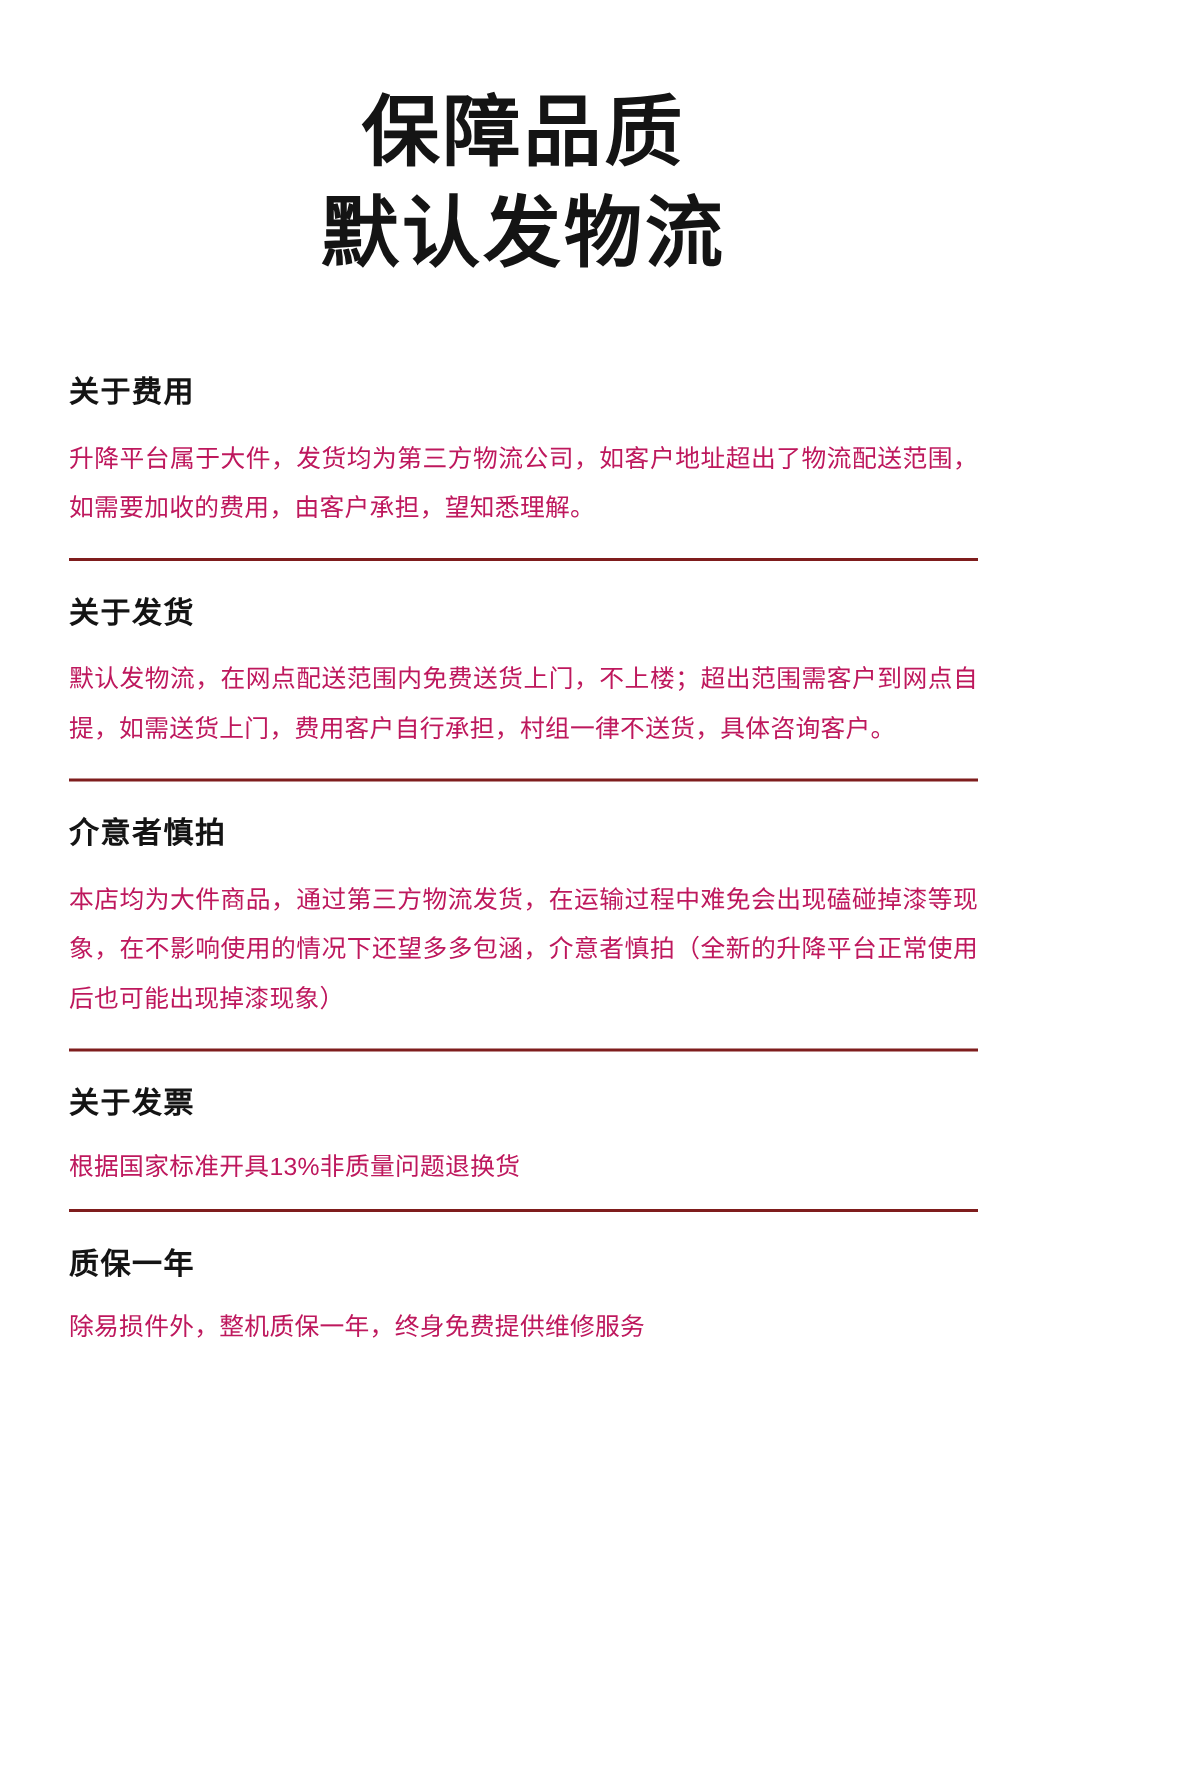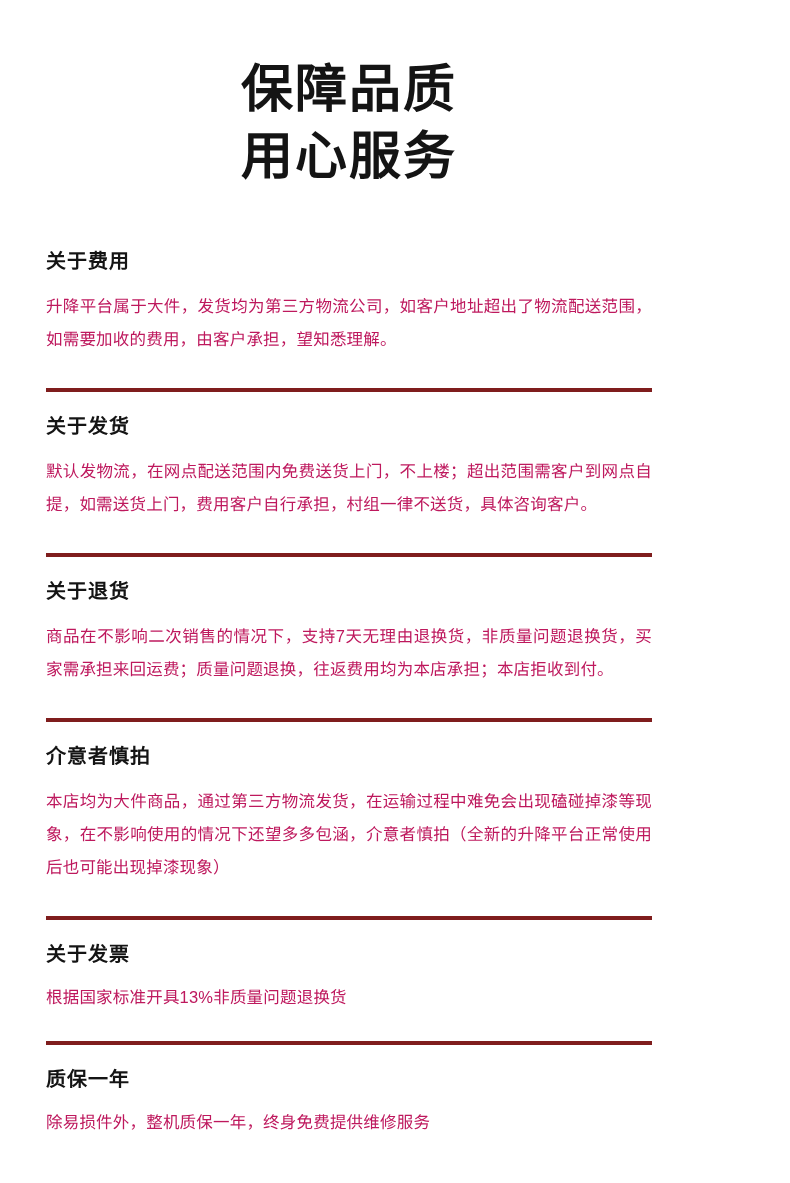--- a/index.html
+++ b/index.html
@@ -34,23 +34,22 @@
     color: #141414;
   }
   .sections {
     margin-top: 54px;
   }
   .section {
     padding-top: 2px;
     padding-bottom: 16px;
   }
   .section + .section {
-    border-top: 4px solid #7f1d1d;
+    border-top: 2px solid #7f1d1d;
     padding-top: 18px;
-    margin-top: 16px;
   }
   .section-title {
     font-size: 20px;
     font-weight: 700;
     color: #141414;
     letter-spacing: 1px;
     margin: 0 0 16px 0;
   }
   .section-body {
     font-size: 16.5px;
@@ -67,39 +66,35 @@
     padding-bottom: 12px;
   }
 </style>
 </head>
 <body>
 
 <div class="page">
 
   <div class="hero">
     <div class="hero-line">保障品质</div>
-    <div class="hero-line">用心服务</div>
+    <div class="hero-line">默认发物流</div>
   </div>
 
   <div class="sections">
 
     <div class="section">
       <h2 class="section-title">关于费用</h2>
       <p class="section-body">升降平台属于大件，发货均为第三方物流公司，如客户地址超出了物流配送范围，如需要加收的费用，由客户承担，望知悉理解。</p>
     </div>
 
     <div class="section">
       <h2 class="section-title">关于发货</h2>
       <p class="section-body">默认发物流，在网点配送范围内免费送货上门，不上楼；超出范围需客户到网点自提，如需送货上门，费用客户自行承担，村组一律不送货，具体咨询客户。</p>
     </div>
 
-    <div class="section">
-      <h2 class="section-title">关于退货</h2>
-      <p class="section-body">商品在不影响二次销售的情况下，支持7天无理由退换货，非质量问题退换货，买家需承担来回运费；质量问题退换，往返费用均为本店承担；本店拒收到付。</p>
-    </div>
 
     <div class="section">
       <h2 class="section-title">介意者慎拍</h2>
       <p class="section-body">本店均为大件商品，通过第三方物流发货，在运输过程中难免会出现磕碰掉漆等现象，在不影响使用的情况下还望多多包涵，介意者慎拍（全新的升降平台正常使用后也可能出现掉漆现象）</p>
     </div>
 
     <div class="section compact">
       <h2 class="section-title">关于发票</h2>
       <p class="section-body">根据国家标准开具13%非质量问题退换货</p>
     </div>

